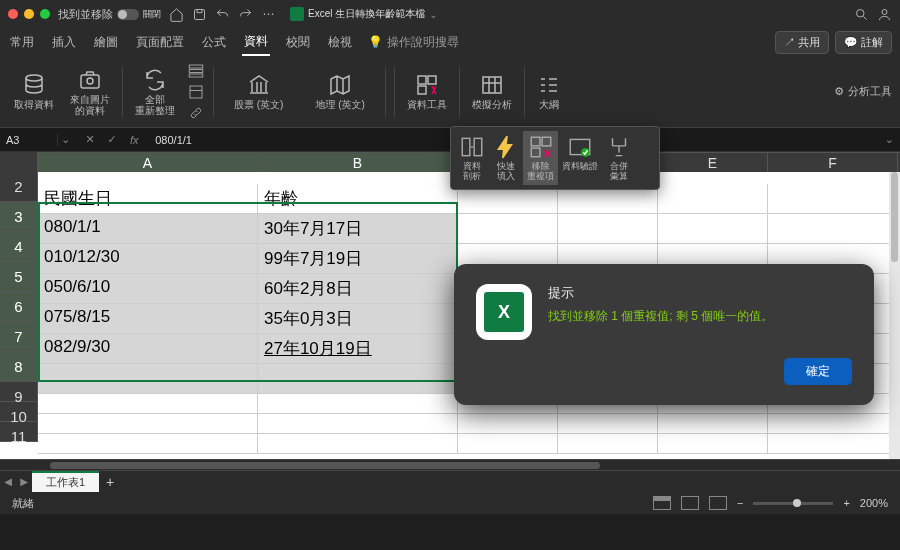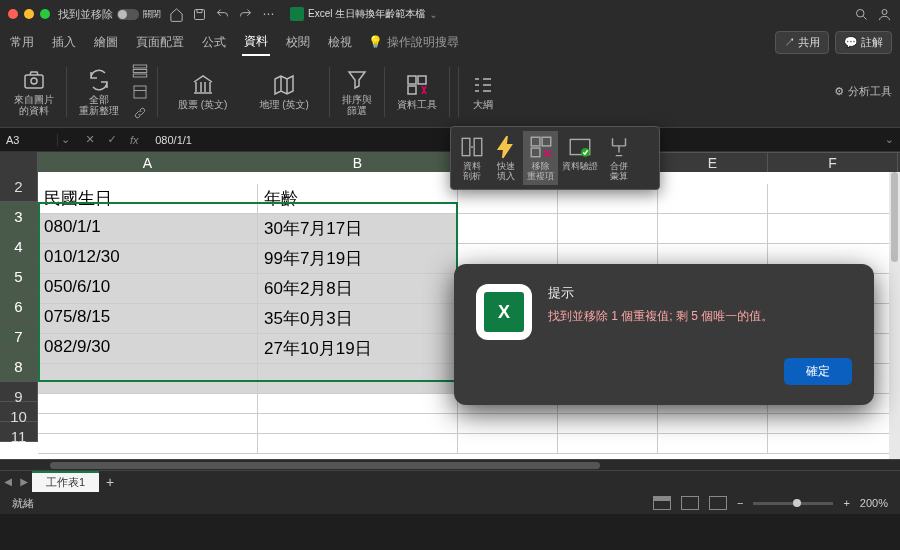--- a/index.html
+++ b/index.html
@@ -52,21 +52,21 @@
 .popup{position:absolute;top:126px;left:450px;width:210px;background:#333;border:1px solid #555;border-radius:4px;padding:4px;display:flex;box-shadow:0 4px 16px rgba(0,0,0,.5);z-index:10}
 .pitem{display:flex;flex-direction:column;align-items:center;padding:3px 4px;gap:2px}
 .picon{width:26px;height:26px;color:#aaa;display:flex;align-items:center;justify-content:center}
 .plabel{font-size:9px;color:#bbb;text-align:center;line-height:1.1}
 .dialog{position:absolute;top:264px;left:454px;width:420px;background:#3a3a3a;border-radius:12px;padding:20px 22px;box-shadow:0 8px 28px rgba(0,0,0,.7);z-index:20}
 .dlgbody{display:flex;gap:16px;align-items:flex-start}
 .dlgicon{width:56px;height:56px;background:#fff;border-radius:12px;display:flex;align-items:center;justify-content:center;flex-shrink:0}
 .xicon{width:40px;height:40px;background:#107c41;border-radius:3px;color:#fff;display:flex;align-items:center;justify-content:center;font-weight:bold;font-size:18px}
 .dlgtxt{flex:1}
 .dlgtitle{font-size:13px;color:#eee;font-weight:500;margin-bottom:6px}
-.dlgmsg{font-size:12px;color:#fca5a5}
+.dlgmsg{font-size:12px;color:#84cc16}
 .dlgbtns{display:flex;justify-content:flex-end;margin-top:18px}
 .dlgbtn{background:#0a5fbf;color:#fff;border:none;border-radius:5px;padding:5px 22px;font-size:12px}
 .sheettabs{height:22px;background:#2a2a2a;display:flex;align-items:center;border-top:1px solid #444}
 .stnav{width:16px;text-align:center;color:#888;font-size:10px}
 .stab{background:#f5f5f5;color:#333;padding:2px 14px;font-size:11px;border-top:2px solid #107c41}
 .stadd{width:22px;text-align:center;color:#ccc;font-size:14px}
 .statusbar{height:22px;background:#2a2a2a;display:flex;align-items:center;padding:0 12px;font-size:11px;color:#ccc;gap:10px}
 .sspacer{flex:1}
 .vbtn{width:18px;height:14px;border:1px solid #888;display:inline-block}
 .zoomsl{width:80px;height:3px;background:#555;position:relative}
@@ -149,20 +149,29 @@
     <div class="share">
       <div class="btnshare">↗ 共用</div>
       <div class="btnshare">💬 註解</div>
     </div>
   </div>
 
 <div class="ribbon">
   <div class="rgrp">
     <div class="ricon">
         <svg viewBox="0 0 24 24" fill="none" stroke="currentColor" stroke-width="1.5">
+          <ellipse cx="12" cy="5" rx="8" ry="3"></ellipse>
+          <path d="M4 5v6c0 1.7 3.6 3 8 3s8-1.3 8-3V5M4 11v6c0 1.7 3.6 3 8 3s8-1.3 8-3v-6"></path>
+        </svg>
+      </div>
+    <div class="rlabel">取得資料</div>
+  </div>
+  <div class="rgrp">
+    <div class="ricon">
+        <svg viewBox="0 0 24 24" fill="none" stroke="currentColor" stroke-width="1.5">
           <rect x="3" y="7" width="18" height="13" rx="2"></rect>
           <circle cx="12" cy="13" r="3"></circle>
           <path d="M8 7l1-3h6l1 3"></path>
         </svg>
       </div>
     <div class="rlabel" style="white-space:pre">來自圖片
 的資料</div>
   </div>
   <div class="rsep"></div>
   <div class="rgrp">
@@ -199,42 +208,42 @@
   </div>
   <div class="rgrp" style="padding:2px 14px">
     <div class="ricon">
         <svg viewBox="0 0 24 24" fill="none" stroke="currentColor" stroke-width="1.5">
           <path d="M9 3L3 6v15l6-3 6 3 6-3V3l-6 3-6-3z M9 3v15M15 6v15"></path>
         </svg>
       </div>
     <div class="rlabel">地理 (英文)</div>
   </div>
   <div class="rsep"></div>
-  <div class="rgrp">
-    <div class="ricon">
-        <svg viewBox="0 0 24 24" fill="none" stroke="currentColor" stroke-width="1.5">
-          <path d="M4 4h16l-6 8v6l-4 2v-8z"></path>
-        </svg>
-      </div>
-    <div class="rlabel" style="white-space:pre">排序與
-篩選</div>
-  </div>
   <div class="rsep"></div>
   <div class="rgrp">
     <div class="ricon">
         <svg viewBox="0 0 24 24" fill="none" stroke="currentColor" stroke-width="1.5">
           <rect x="3" y="3" width="8" height="8"></rect>
           <rect x="13" y="3" width="8" height="8"></rect>
           <rect x="3" y="13" width="8" height="8"></rect>
           <path d="M17 13l4 8M21 13l-4 8" stroke="#e06"></path>
         </svg>
       </div>
     <div class="rlabel">資料工具</div>
   </div>
   <div class="rsep"></div>
+  <div class="rgrp">
+    <div class="ricon">
+        <svg viewBox="0 0 24 24" fill="none" stroke="currentColor" stroke-width="1.5">
+          <rect x="3" y="4" width="18" height="16"></rect>
+          <path d="M3 10h18M9 4v16M15 4v16"></path>
+        </svg>
+      </div>
+    <div class="rlabel">模擬分析</div>
+  </div>
   <div class="rsep"></div>
   <div class="rgrp">
     <div class="ricon">
         <svg viewBox="0 0 24 24" fill="none" stroke="currentColor" stroke-width="1.5">
           <path d="M4 6h4M4 12h4M4 18h4M12 6h8M12 12h8M12 18h8"></path>
         </svg>
       </div>
     <div class="rlabel">大綱</div>
   </div>
   <div style="flex:1"></div>
@@ -316,21 +325,21 @@
       <div class="row">
         <div class="cell sel" style="width: 220px;">075/8/15</div>
         <div class="cell sel" style="width: 200px;">35年0月3日</div>
         <div class="cell" style="width: 100px;"></div>
         <div class="cell" style="width: 100px;"></div>
         <div class="cell" style="width: 110px;"></div>
         <div class="cell" style="width: 130px;"></div>
       </div>
       <div class="row">
         <div class="cell sel" style="width: 220px;">082/9/30</div>
-        <div class="cell sel" style="width: 200px;">27年10月19日</div>
+        <div class="cell sel" style="width: 200px; text-decoration: underline;">27年10月19日</div>
         <div class="cell" style="width: 100px;"></div>
         <div class="cell" style="width: 100px;"></div>
         <div class="cell" style="width: 110px;"></div>
         <div class="cell" style="width: 130px;"></div>
       </div>
       <div class="row">
         <div class="cell sel" style="width: 220px;"></div>
         <div class="cell sel" style="width: 200px;"></div>
         <div class="cell" style="width: 100px;"></div>
         <div class="cell" style="width: 100px;"></div>

